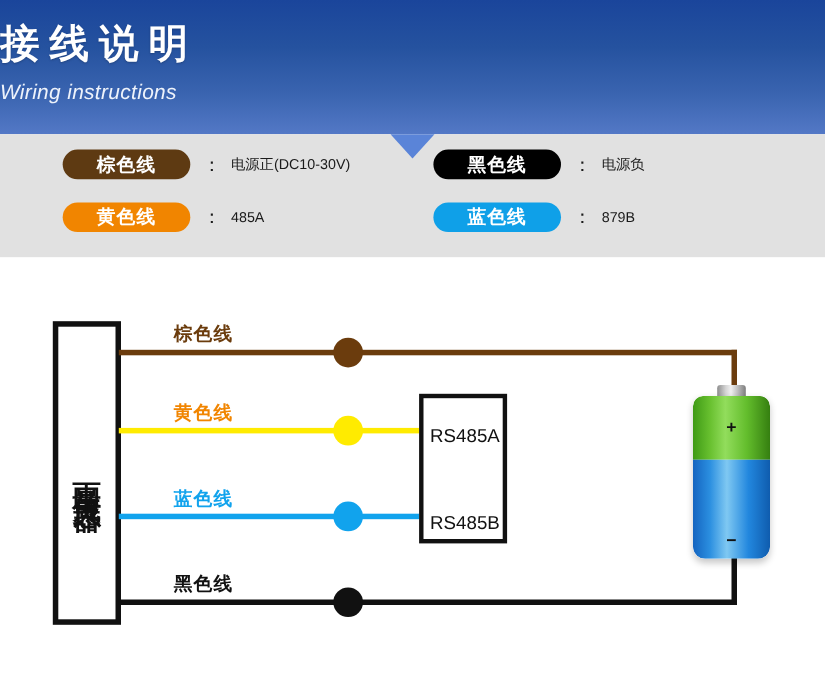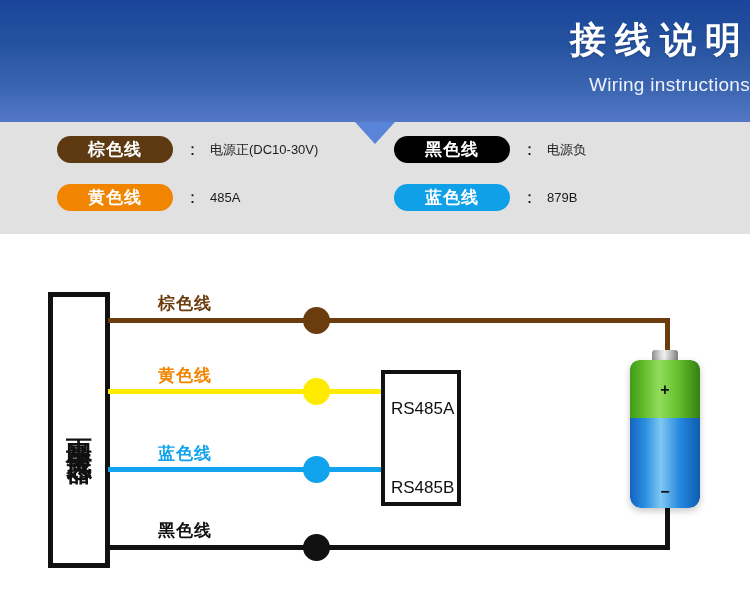--- a/index.html
+++ b/index.html
@@ -5,29 +5,30 @@
   * { margin:0; padding:0; box-sizing:border-box; }
   body {
     width:750px; height:612px; background:#ffffff;
     font-family:"Liberation Sans", sans-serif; overflow:hidden; position:relative;
   }
 
   
   .banner {
     position:absolute; left:0; top:0; width:750px; height:122px;
     background:linear-gradient(to bottom,#1a459b 0%,#25529f 35%,#3a64b0 70%,#5378c6 100%);
-    text-align:right;
+    text-align:left;
   }
   .banner-title {
     color:#ffffff; font-size:36px; font-weight:bold; letter-spacing:9px;
     padding-top:17px; line-height:46px; text-shadow:0 1px 2px rgba(0,0,0,.22);
   }
   .banner-sub {
     color:#eef3fb; font-size:19px; line-height:26px; padding-top:9px;
     letter-spacing:.3px;
+    font-style:italic;
   }
   .pointer {
     position:absolute; left:355px; top:122px; width:0; height:0;
     border-left:20px solid transparent; border-right:20px solid transparent;
     border-top:22px solid #5a84d8; z-index:5;
   }
 
   
   .legend {
     position:absolute; left:0; top:122px; width:750px; height:112px;
@@ -83,21 +84,21 @@
 
   .wire-label { position:absolute; font-size:17px; font-weight:bold; white-space:nowrap; letter-spacing:1px; }
   .lbl-brown  { color:#6b3c0d; }
   .lbl-yellow { color:#f18500; }
   .lbl-blue   { color:#11a3ed; }
   .lbl-black  { color:#111111; }
 
   
   .rs-box {
     position:absolute; left:381px; top:124px; width:80px; height:136px;
-    border:4px solid #111111; background:#ffffff;margin-top:12px;
+    border:4px solid #111111; background:#ffffff;
   }
   .rs-label { position:absolute; left:6px; font-size:17px; color:#111111; white-space:nowrap; }
   .rs-a { top:25px; }
   .rs-b { top:104px; }
 
   
   .battery { position:absolute; left:630px; top:116px; width:70px; height:158px; }
   .bat-cap {
     position:absolute; left:22px; top:0; width:26px; height:12px; border-radius:3px 3px 1px 1px;
     background:linear-gradient(to right,#8d8d8d 0%,#d5d5d5 30%,#f0f0f0 48%,#c2c2c2 70%,#7d7d7d 100%);

